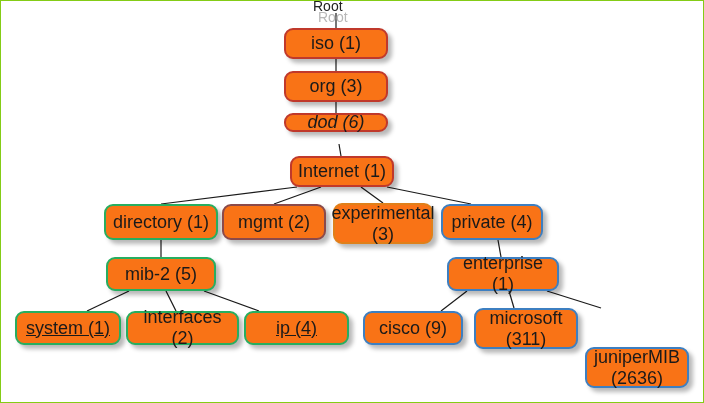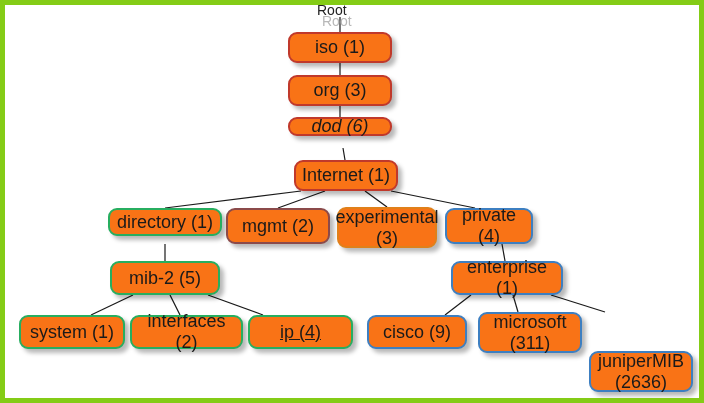--- a/index.html
+++ b/index.html
@@ -5,21 +5,21 @@
   html, body {
     margin: 0;
     padding: 0;
     background: #ffffff;
   }
   #canvas {
     position: relative;
     width: 704px;
     height: 403px;
     background: #ffffff;
-    border: 5px solid #84cc16;
+    border: 1px solid #84cc16;
     box-sizing: border-box;
     overflow: hidden;
     font-family: "Liberation Sans", sans-serif;
     padding-left: 8px;
   }
   #edges {
     position: absolute;
     left: 0;
     top: 0;
     width: 704px;
@@ -107,52 +107,52 @@
       <div class="node" style="left: 283px; top: 112px; width: 104px; height: 19px; border-color: rgb(192, 57, 43); font-style: italic;">
         <div>
           <span>dod (6)</span>
         </div>
       </div>
       <div class="node" style="left: 289px; top: 155px; width: 104px; height: 31px; border-color: rgb(192, 57, 43);">
         <div>
           <span>Internet (1)</span>
         </div>
       </div>
-      <div class="node" style="left: 103px; top: 203px; width: 114px; height: 28px; border-color: rgb(39, 174, 96);">
+      <div class="node" style="left: 103px; top: 203px; width: 114px; height: 36px; border-color: rgb(39, 174, 96);">
         <div>
           <span>directory (1)</span>
         </div>
       </div>
       <div class="node" style="left: 221px; top: 203px; width: 104px; height: 36px; border-color: rgb(139, 74, 74);">
         <div>
           <span>mgmt (2)</span>
         </div>
       </div>
       <div class="node" style="left: 332px; top: 202px; width: 100px; height: 41px; border-color: rgb(224, 128, 26);">
         <div>
           <span>experimental</span>
           <span>(3)</span>
         </div>
       </div>
-      <div class="node" style="left: 440px; top: 203px; width: 88px; height: 36px; border-color: rgb(61, 127, 193);">
+      <div class="node" style="left: 440px; top: 203px; width: 102px; height: 36px; border-color: rgb(61, 127, 193);">
         <div>
           <span>private (4)</span>
         </div>
       </div>
       <div class="node" style="left: 105px; top: 256px; width: 110px; height: 34px; border-color: rgb(39, 174, 96);">
         <div>
           <span>mib-2 (5)</span>
         </div>
       </div>
       <div class="node" style="left: 446px; top: 256px; width: 112px; height: 34px; border-color: rgb(61, 127, 193);">
         <div>
           <span>enterprise (1)</span>
         </div>
       </div>
-      <div class="node" style="left: 14px; top: 310px; width: 106px; height: 34px; border-color: rgb(39, 174, 96);">
+      <div class="node" style="left: 14px; top: 310px; width: 106px; height: 34px; border-color: rgb(39, 174, 96); text-decoration: underline;">
         <div>
           <span>system (1)</span>
         </div>
       </div>
       <div class="node" style="left: 125px; top: 310px; width: 113px; height: 34px; border-color: rgb(39, 174, 96);">
         <div>
           <span>interfaces (2)</span>
         </div>
       </div>
       <div class="node" style="left: 243px; top: 310px; width: 105px; height: 34px; border-color: rgb(39, 174, 96); text-decoration: underline;">

